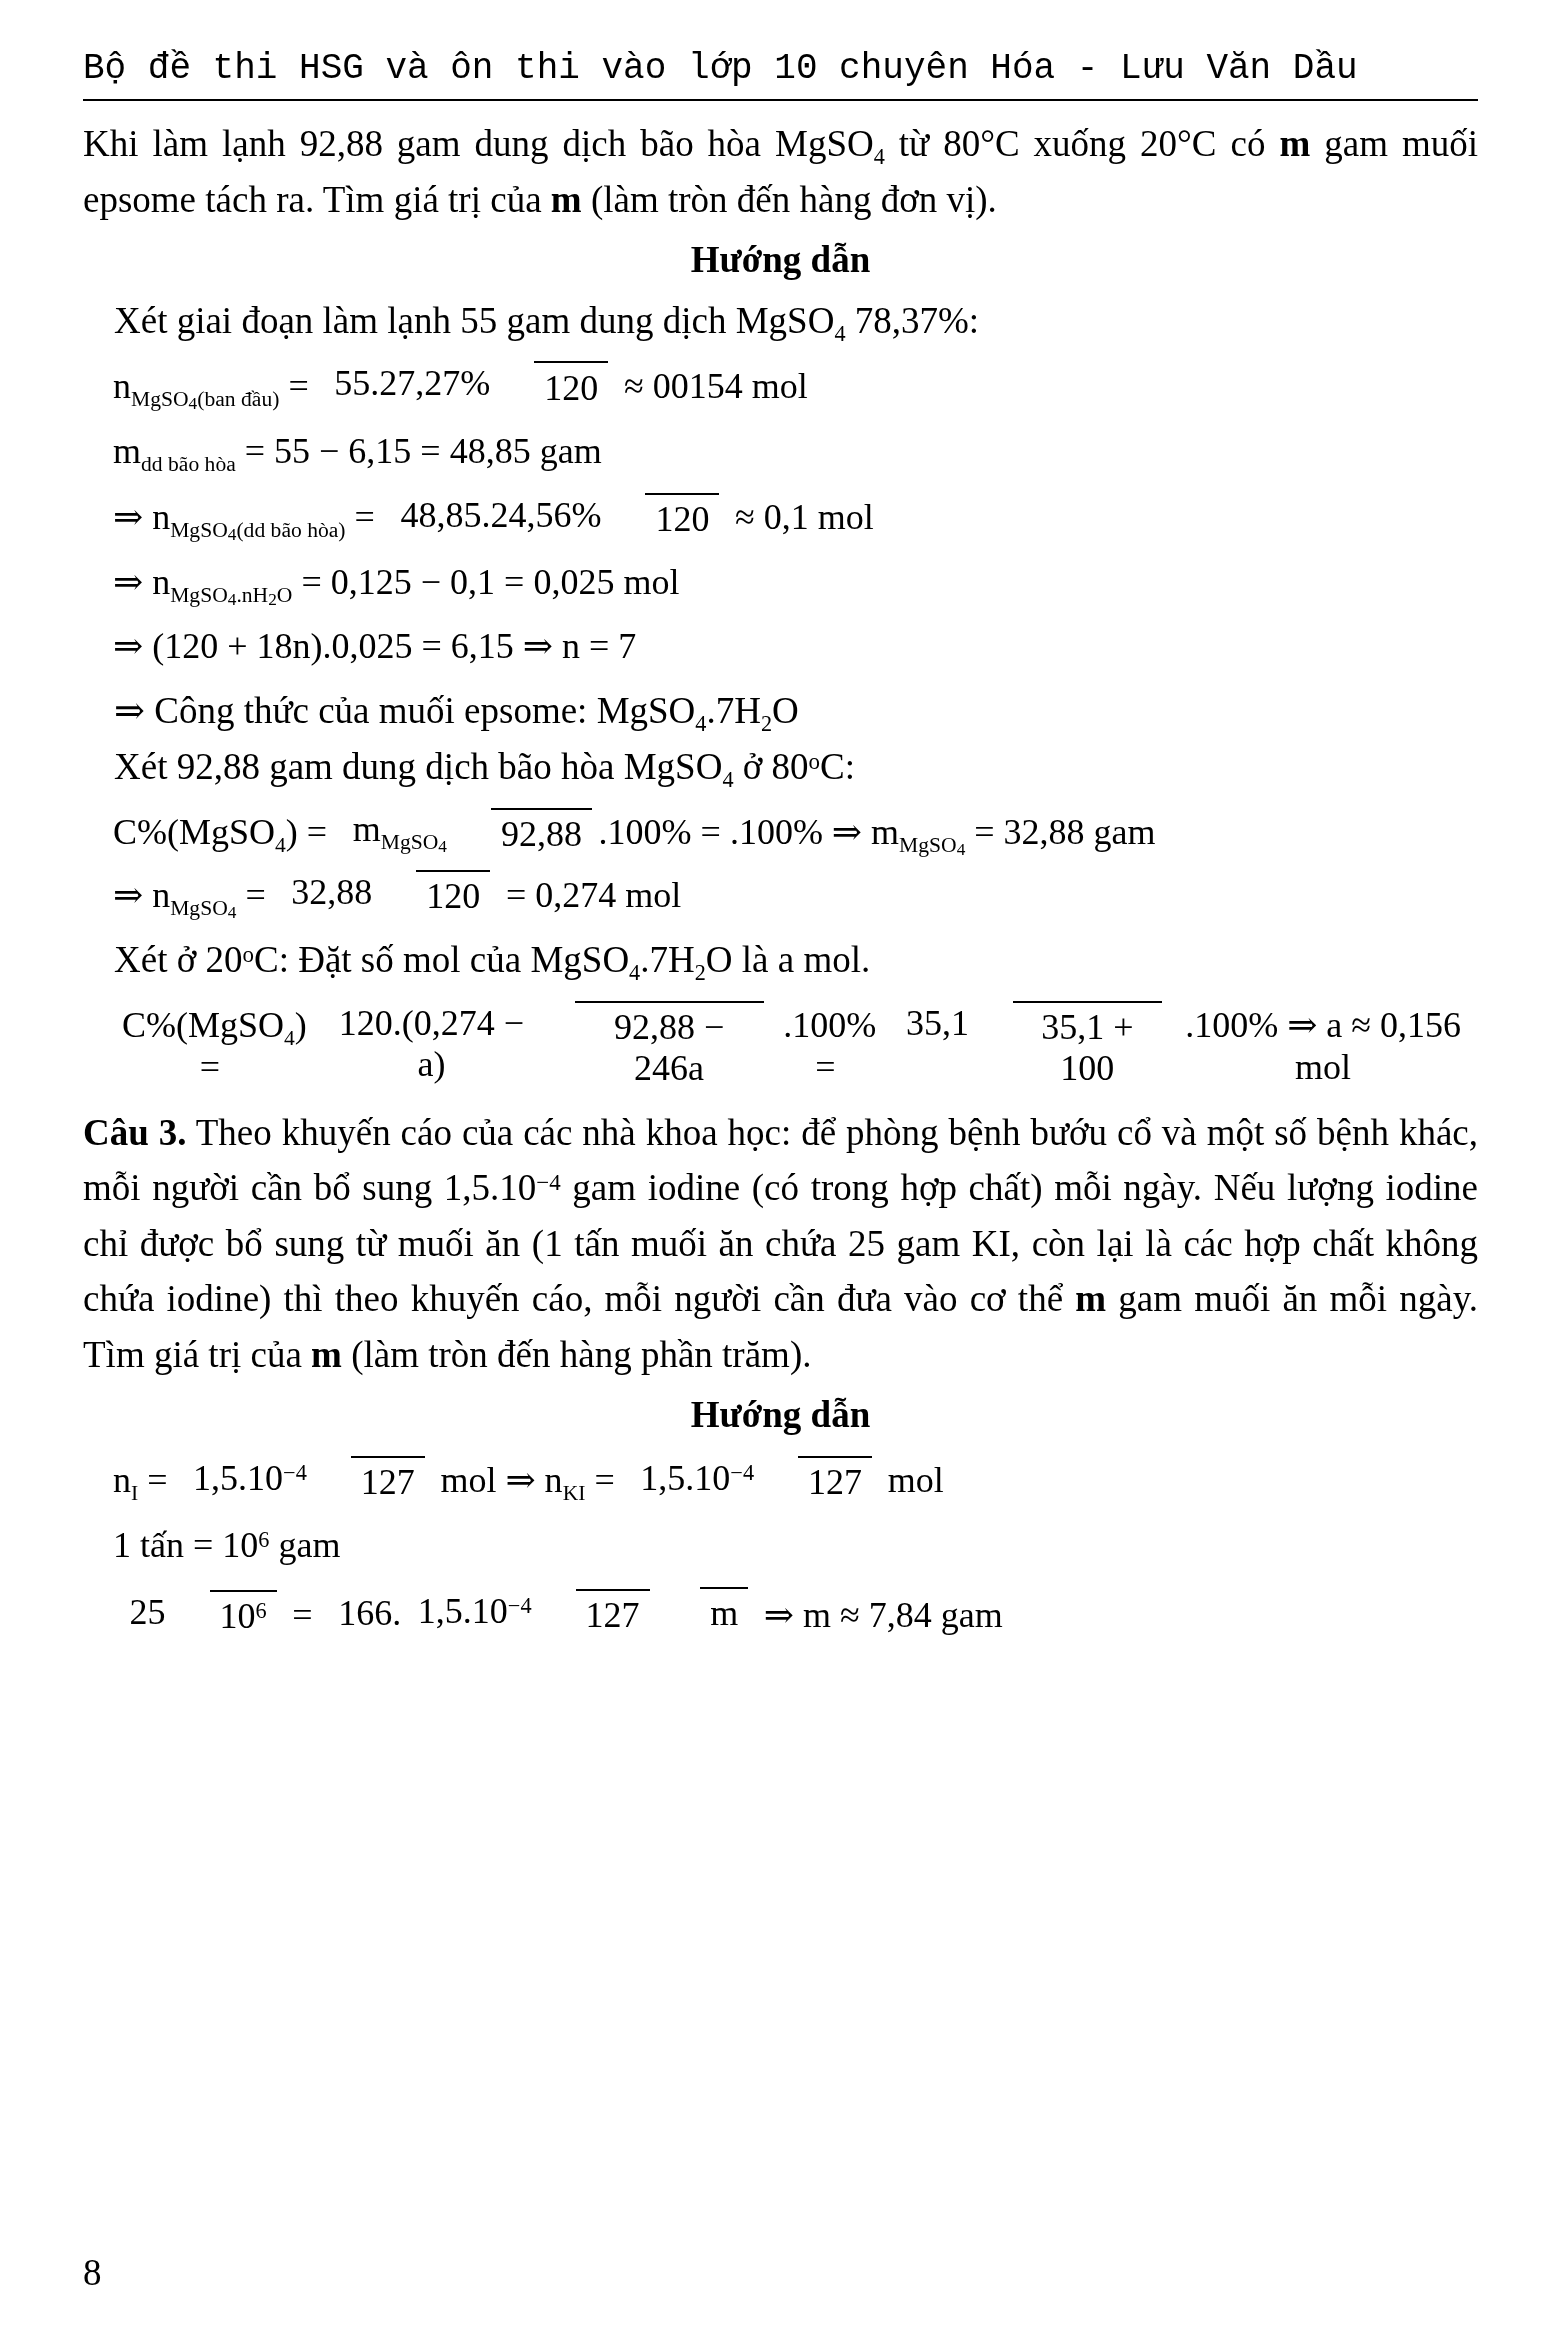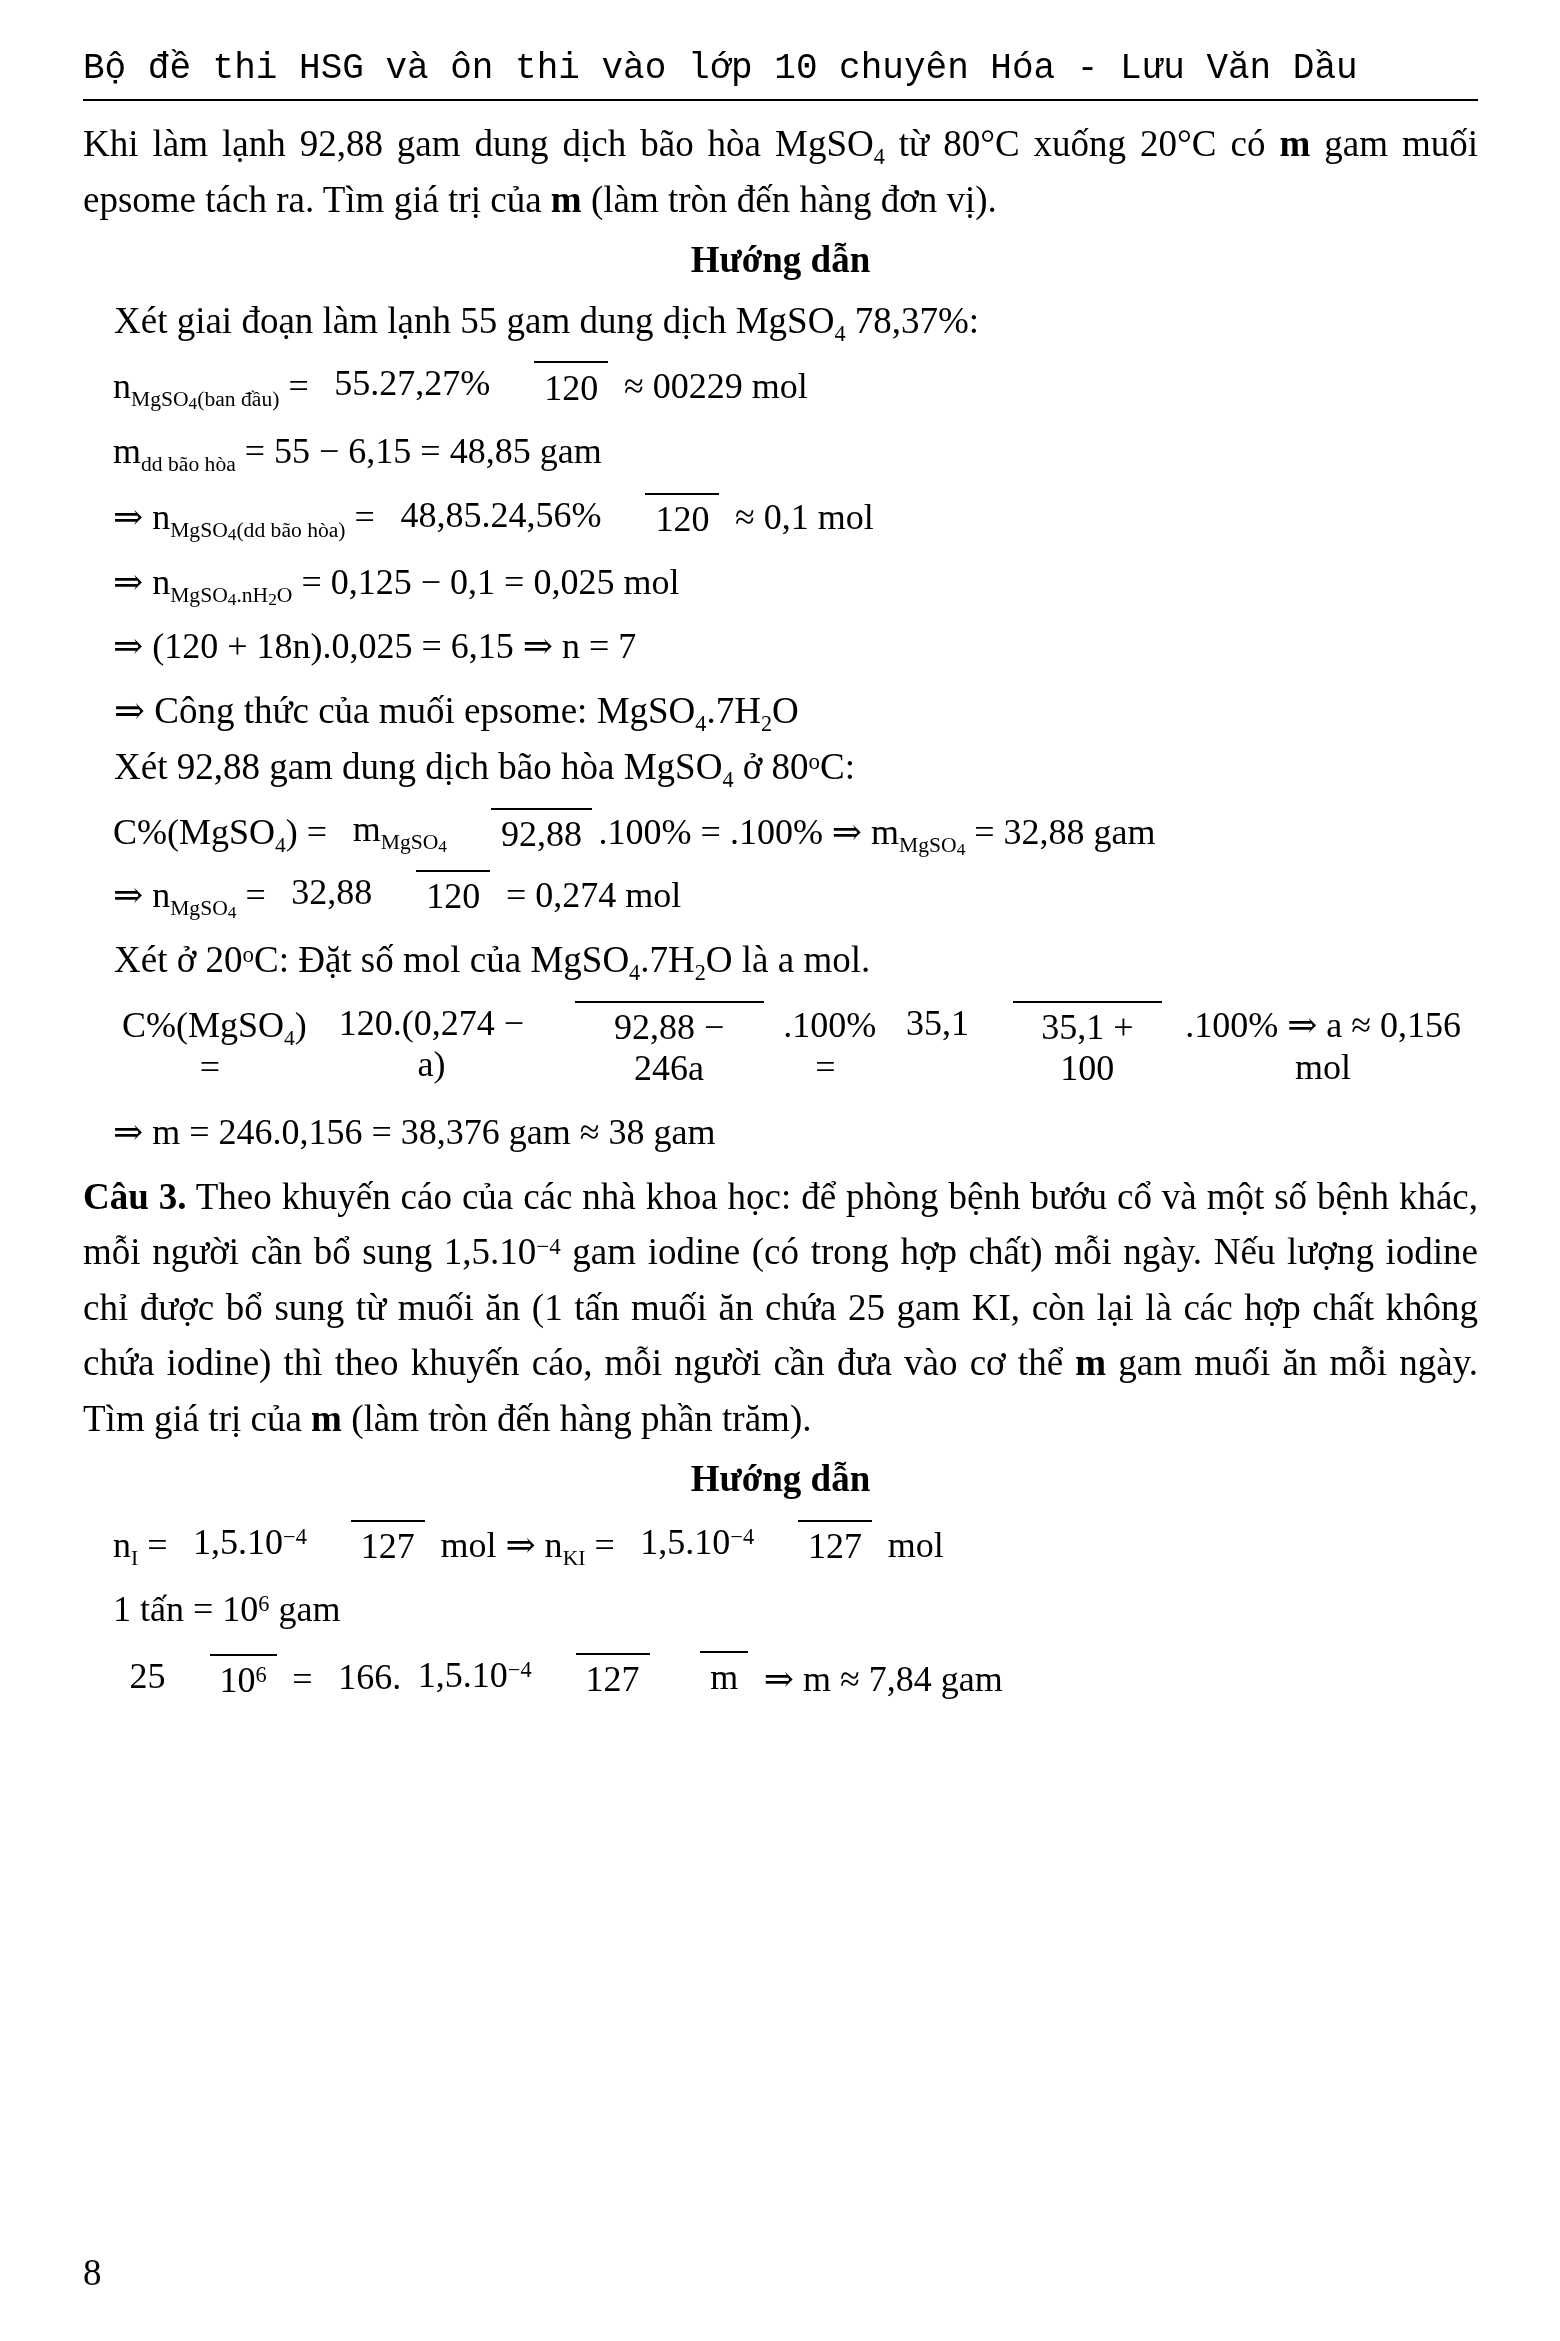--- a/index.html
+++ b/index.html
@@ -100,21 +100,21 @@
     <div class="guide">Hướng dẫn</div>
 
     <div class="line indent"><span>Xét giai đoạn làm lạnh 55 gam dung dịch MgSO</span><span class="tk-sub">4</span><span> 78,37%:</span></div>
 
     <div class="formula">
       <span class="fseg"><span>n</span><span class="tk-sub">MgSO</span><span class="tk-subsub">4</span><span class="tk-sub">(ban đầu)</span><span> = </span></span>
       <span class="frac">
         <span class="num"><span>55.27,27%</span></span>
         <span class="den"><span>120</span></span>
       </span>
-      <span class="fseg"><span> ≈ 00229 mol</span></span>
+      <span class="fseg"><span> ≈ 00154 mol</span></span>
     </div>
 
     <div class="formula-line"><span>m</span><span class="tk-sub">dd bão hòa</span><span> = 55 − 6,15 = 48,85 gam</span></div>
 
     <div class="formula">
       <span class="fseg"><span>⇒ n</span><span class="tk-sub">MgSO</span><span class="tk-subsub">4</span><span class="tk-sub">(dd bão hòa)</span><span> = </span></span>
       <span class="frac">
         <span class="num"><span>48,85.24,56%</span></span>
         <span class="den"><span>120</span></span>
       </span>
@@ -159,21 +159,20 @@
         <span class="den"><span>92,88 − 246a</span></span>
       </span>
       <span class="fseg"><span>.100% = </span></span>
       <span class="frac">
         <span class="num"><span>35,1</span></span>
         <span class="den"><span>35,1 + 100</span></span>
       </span>
       <span class="fseg"><span>.100% ⇒ a ≈ 0,156 mol</span></span>
     </div>
 
-    <div class="formula-line"><span>⇒ m = 246.0,156 = 38,376 gam ≈ 38 gam</span></div>
 
     <p class="para"><span class="tk-b">Câu 3.</span><span> Theo khuyến cáo của các nhà khoa học: để phòng bệnh bướu cổ và một số bệnh khác, mỗi người cần bổ sung 1,5.10</span><span class="tk-sup">−4</span><span> gam iodine (có trong hợp chất) mỗi ngày. Nếu lượng iodine chỉ được bổ sung từ muối ăn (1 tấn muối ăn chứa 25 gam KI, còn lại là các hợp chất không chứa iodine) thì theo khuyến cáo, mỗi người cần đưa vào cơ thể </span><span class="tk-b">m</span><span> gam muối ăn mỗi ngày. Tìm giá trị của </span><span class="tk-b">m</span><span> (làm tròn đến hàng phần trăm).</span></p>
 
     <div class="guide">Hướng dẫn</div>
 
     <div class="formula">
       <span class="fseg"><span>n</span><span class="tk-sub">I</span><span> = </span></span>
       <span class="frac">
         <span class="num"><span>1,5.10</span><span class="tk-sup">−4</span></span>
         <span class="den"><span>127</span></span>

